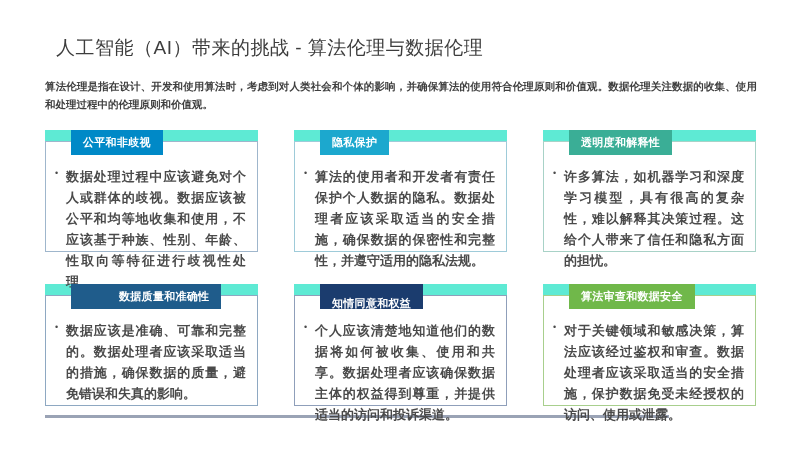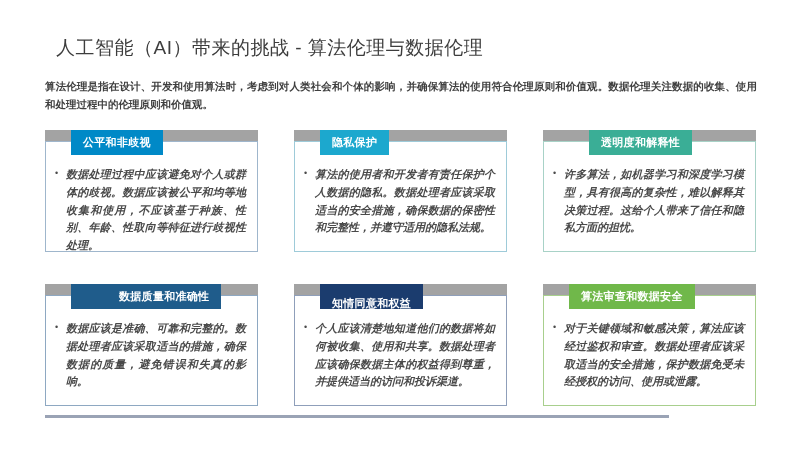--- a/index.html
+++ b/index.html
@@ -58,21 +58,21 @@
     display: grid;
     grid-template-columns: repeat(3, 213px);
     grid-template-rows: repeat(2, 122px);
     column-gap: 36px;
     row-gap: 32px;
   }
 
   .card {
     position: relative;
     box-sizing: border-box;
-    background: #a3a3a3;
+    background: #5eead4;
   }
 
   .card-box {
     position: absolute;
     left: 0;
     top: 11px;
     right: 0;
     bottom: 0;
     border: 1px solid #b9c6d6;
     background: #ffffff;
@@ -115,32 +115,31 @@
     flex: 0 0 auto;
     width: 11px;
     font-size: 9px;
     line-height: 1.62;
     color: #4a4a4a;
     text-align: left;
   }
 
   .bullet-text {
     flex: 1 1 auto;
-    font-size: 11px;
+    font-size: 13px;
     line-height: 1.62;
     color: #4a4a4a;
     font-weight: 700;
     text-align: justify;
-    font-style: italic;
   }
 
   
   .hdr-c1 { background: #0089c7; }
   .hdr-c2 { background: #1ca8ce; }
-  .hdr-c3 { background: #3aae96; margin-left: 20px; }
+  .hdr-c3 { background: #3aae96; }
   .hdr-c4 { background: #1f5c8b; padding-left: 48px; }
   .hdr-c5 { background: #1b3c6e; align-items: flex-end; }
   .hdr-c6 { background: #70b84a; }
 
   .brd-c1 { border-color: #9fb6cc; }
   .brd-c2 { border-color: #9ecbd9; }
   .brd-c3 { border-color: #a8d2c7; }
   .brd-c4 { border-color: #8ea8c2; }
   .brd-c5 { border-color: #8f9fba; }
   .brd-c6 { border-color: #a8cf8d; }

